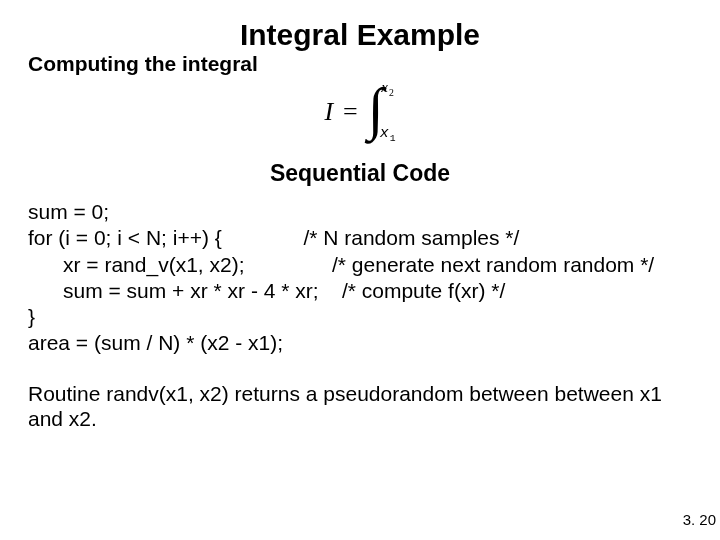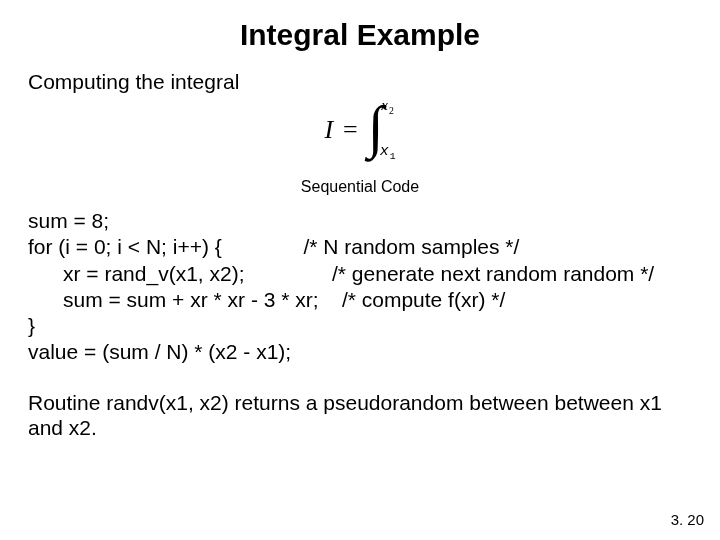--- a/index.html
+++ b/index.html
@@ -9,25 +9,24 @@
       background: #ffffff;
       font-family: Arial, Helvetica, sans-serif;
       color: #000000;
       position: relative;
       padding: 18px 28px;
     }
     .title {
       font-size: 30px;
       font-weight: bold;
       text-align: center;
-      margin-bottom: 18px;
     }
     .subtitle {
       font-size: 21px;
-      font-weight: normal;
+      font-weight: bold;
       margin-bottom: 8px;
     }
     .equation {
       text-align: center;
       margin: 8px 0 20px 0;
     }
     .eq-row {
       display: inline-flex;
       align-items: center;
       gap: 10px;
@@ -58,39 +57,39 @@
       height: 56px;
       margin-left: -4px;
     }
     .int-limits .upper { position: relative; top: -4px; }
     .int-limits .lower { position: relative; bottom: -4px; font-family: Liberation Mono, monospace; }
     .sub { font-size: 0.65em; vertical-align: sub; font-style: normal; margin-left:1px;}
     .sup { font-size: 0.65em; vertical-align: super; font-style: normal;}
     .integrand { margin-left: 4px; }
     .integrand .plain { font-style: normal;}
     .section-heading {
-      font-size: 16px;
-      font-weight: normal;
+      font-size: 23px;
+      font-weight: bold;
       text-align: center;
       margin-bottom: 12px;
     }
     .code-block {
       font-size: 21px;
       font-family: Arial, Helvetica, sans-serif;
       line-height: 1.25;
       white-space: pre;
       margin-bottom: 24px;
     }
     .note {
       font-size: 21px;
       line-height: 1.2;
     }
     .page-number {
       position: absolute;
-      right: 16px;
+      right: 4px;
       bottom: 12px;
       font-size: 15px;
     }
   </style>
 </head>
 <body>
 
 <div class="title">Integral Example</div>
 
 <div class="subtitle">Computing the integral</div>
@@ -108,22 +107,22 @@
         <span class="lower">
           <span>x</span><span class="sub">1</span>
         </span>
       </span>
     </span>
   </span>
 </div>
 
 <div class="section-heading">Sequential Code</div>
 
-<div class="code-block"><span>sum = 8;</span>
+<div class="code-block"><span>sum = 0;</span>
 <span>for (i = 0; i &lt; N; i++) {              /* N random samples */</span>
 <span>      xr = rand_v(x1, x2);               /* generate next random random */</span>
-<span>      sum = sum + xr * xr - 3 * xr;    /* compute f(xr) */</span>
+<span>      sum = sum + xr * xr - 4 * xr;    /* compute f(xr) */</span>
 <span>}</span>
-<span>value = (sum / N) * (x2 - x1);</span></div>
+<span>area = (sum / N) * (x2 - x1);</span></div>
 
 <div class="note">Routine randv(x1, x2) returns a pseudorandom between between x1 and x2.</div>
 
 <div class="page-number">3. 20</div>
 
 </body></html>

